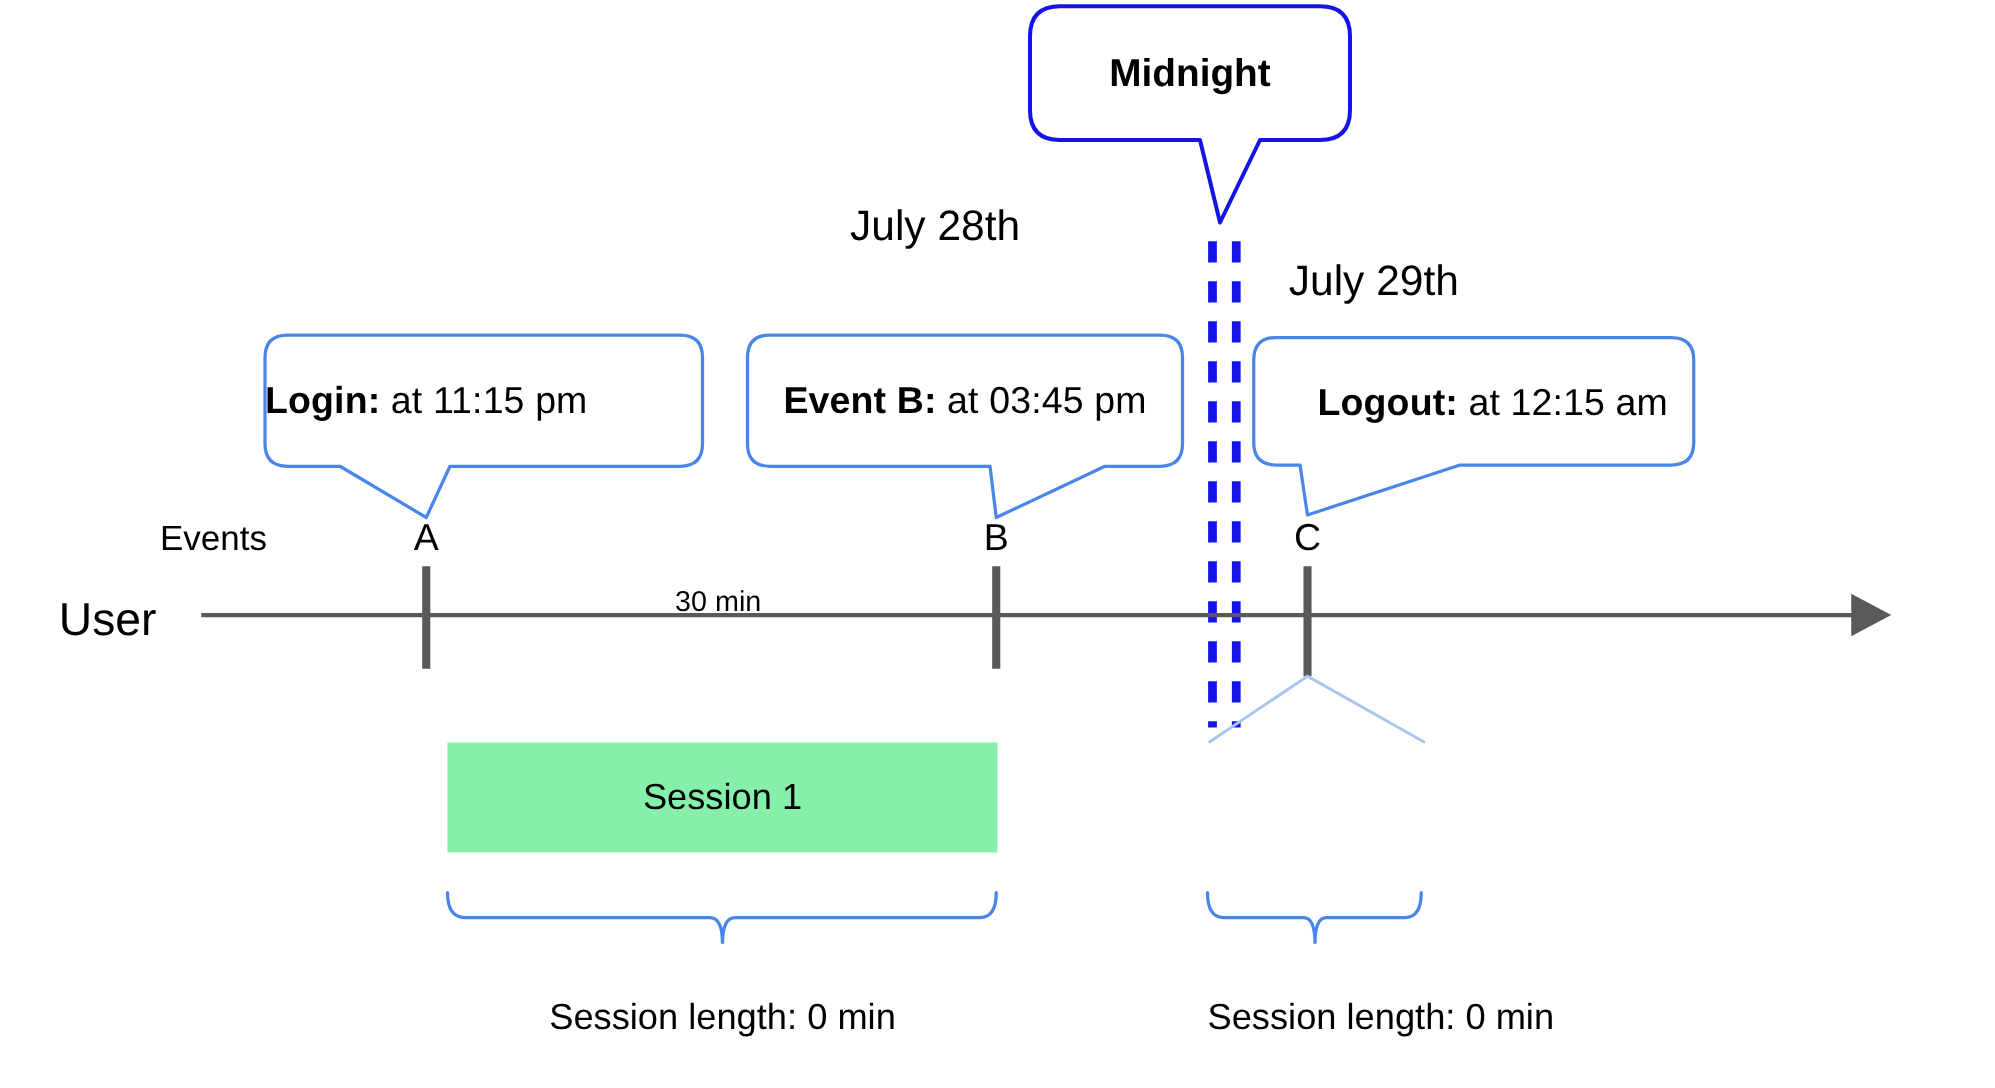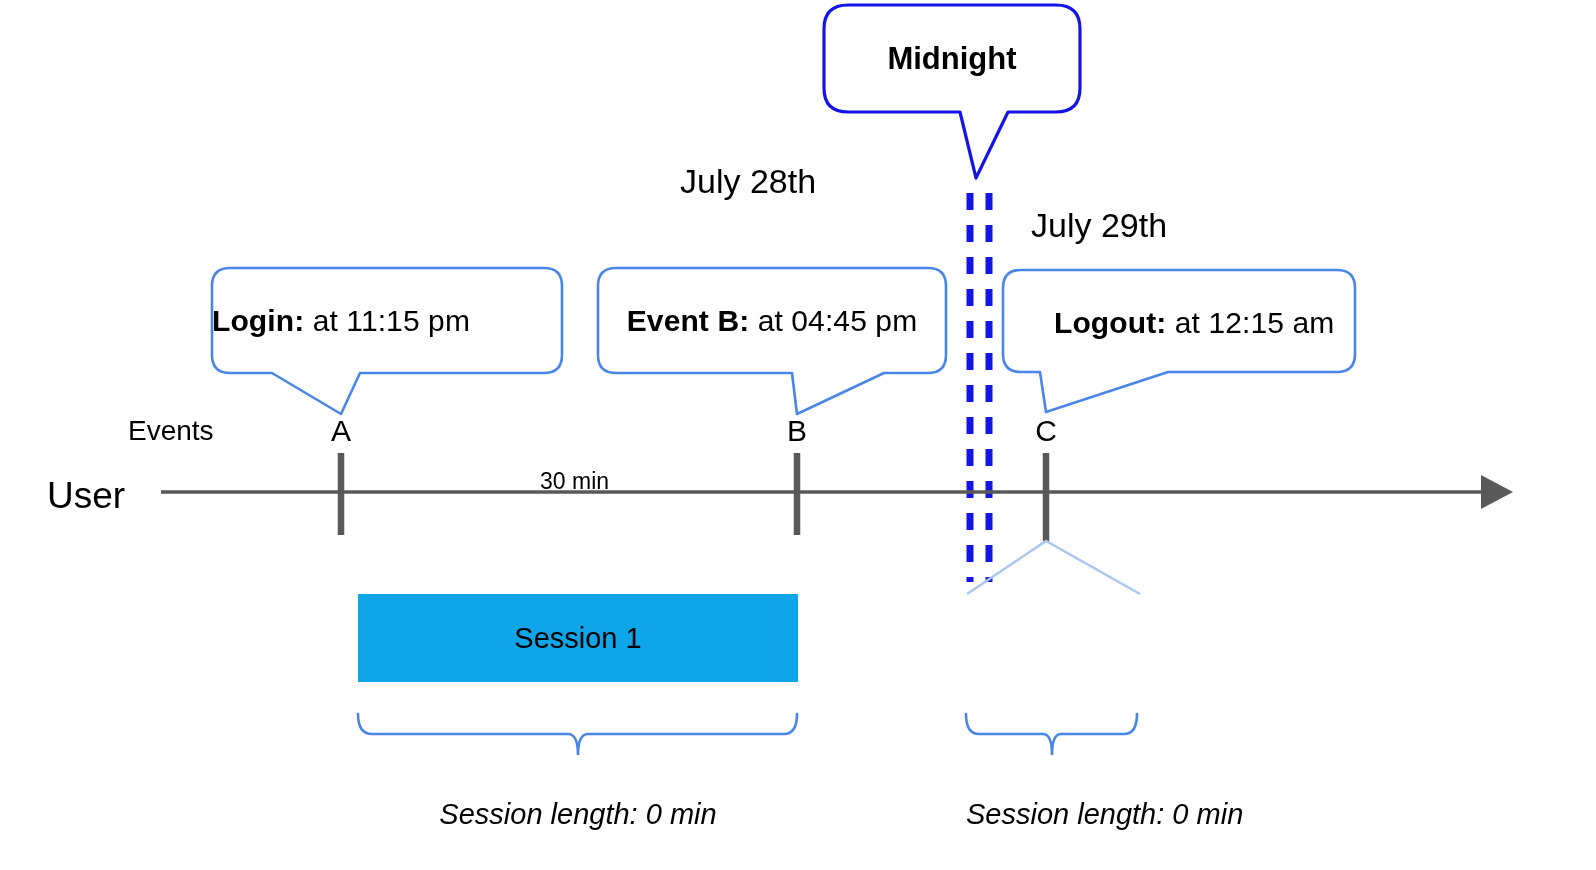--- a/index.html
+++ b/index.html
@@ -57,31 +57,30 @@
   }
   .marker-label {
     font-size: 30px;
   }
   .duration-label {
     font-size: 23px;
   }
   
   .session-box {
     position: absolute;
-    background: #0ea5e9;
+    background: #86efac;
     display: flex;
     align-items: center;
     justify-content: center;
     font-size: 29px;
     color: #000000;
   }
   
   .caption-text {
     font-size: 29px;
-    font-style: italic;
   }
 </style>
 </head>
 <body>
 
 <div id="stage">
 
   <svg id="diagram-svg" viewBox="0 0 1596 870">
 
     <path d="M 848,5 L 1056,5 Q 1080,5 1080,29 L 1080,88 Q 1080,112 1056,112
@@ -122,21 +121,21 @@
   <div class="txt midnight-text" style="left:840px; top:43px; width:224px; text-align:center;">Midnight</div>
 
   <div class="txt day-text" style="left:680px; top:164px;text-align:center;">July 28th</div>
   <div class="txt day-text" style="left:1031px; top:164px;margin-top:44px;">July 29th</div>
 
   <div class="txt callout-text" style="left:212px; top:306px; width:350px; text-align:left;">
     <b>Login:</b><span> at 11:15 pm</span>
   </div>
 
   <div class="txt callout-text" style="left:598px; top:306px; width:348px; text-align:center;">
-    <b>Event B:</b><span> at 04:45 pm</span>
+    <b>Event B:</b><span> at 03:45 pm</span>
   </div>
 
   <div class="txt callout-text" style="left:1054px; top:308px; width:352px; text-align:left;">
     <b>Logout:</b><span> at 12:15 am</span>
   </div>
 
   <div class="txt user-label" style="left:47px; top:477px;">User</div>
   <div class="txt events-label" style="left:128px; top:417px;">Events</div>
 
   <div class="txt marker-label" style="left:311px; top:416px; width:60px; text-align:center;">A</div>

